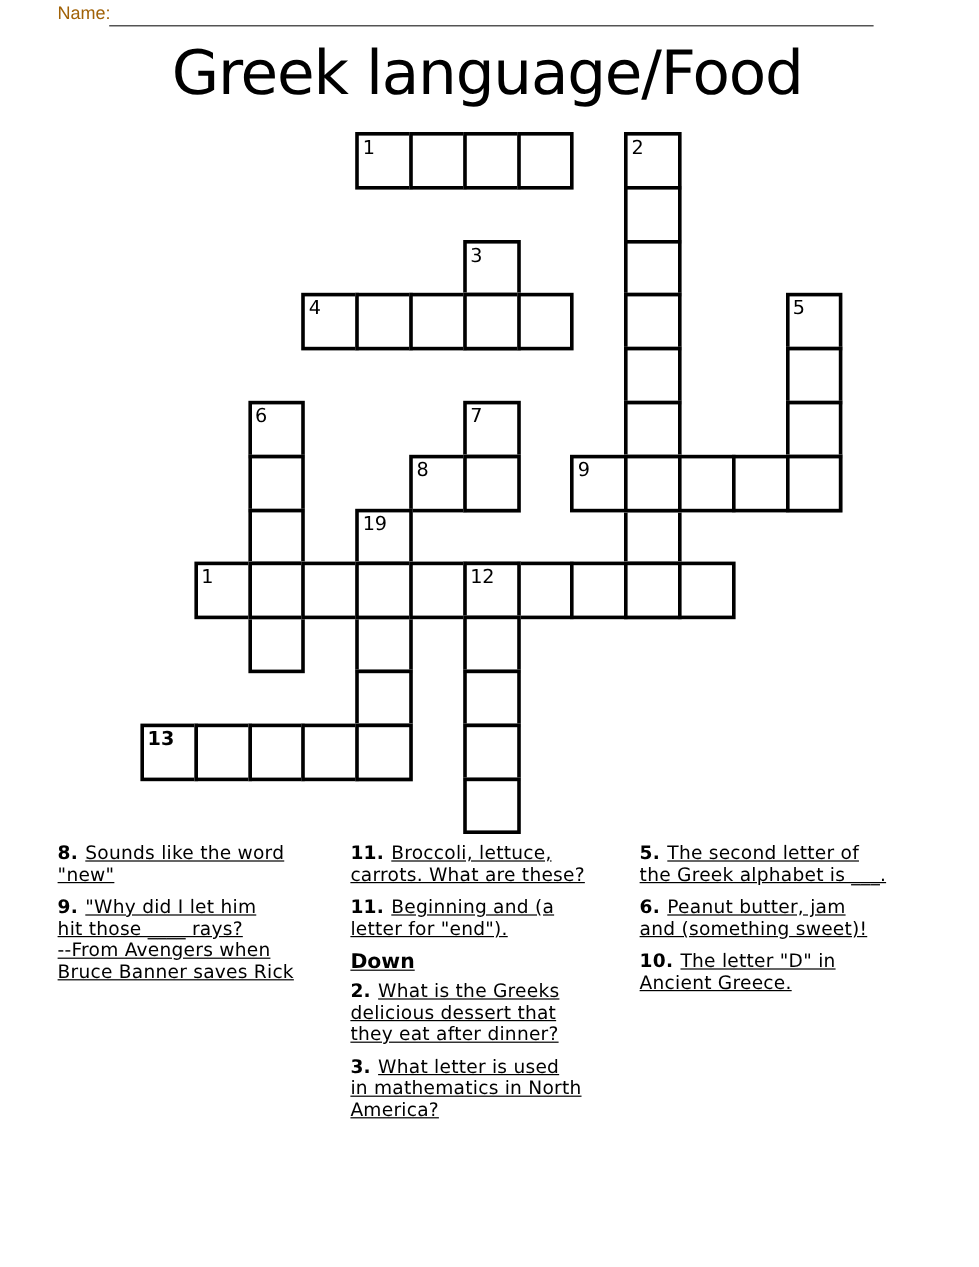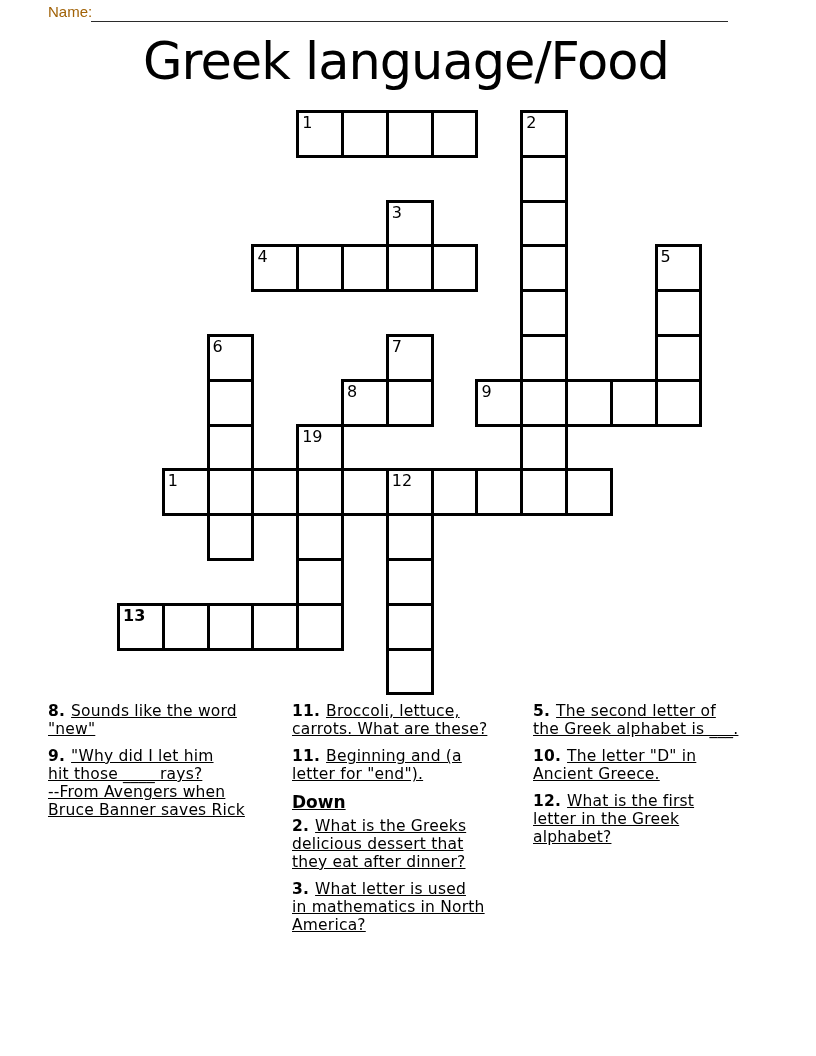--- a/index.html
+++ b/index.html
@@ -174,18 +174,17 @@
     <div class="clue"><span class="clue-num">2.</span><span class="clue-text">What is the Greeks
 delicious dessert that
 they eat after dinner?</span></div>
     <div class="clue"><span class="clue-num">3.</span><span class="clue-text">What letter is used
 in mathematics in North
 America?</span></div>
   </div>
 <div class="clue-col col-3">
     <div class="clue"><span class="clue-num">5.</span><span class="clue-text">The second letter of
 the Greek alphabet is ___.</span></div>
+    <div class="clue"><span class="clue-num">6.</span><span class="clue-text">Peanut butter, jam
+and (something sweet)!</span></div>
     <div class="clue"><span class="clue-num">10.</span><span class="clue-text">The letter "D" in
 Ancient Greece.</span></div>
-    <div class="clue"><span class="clue-num">12.</span><span class="clue-text">What is the first
-letter in the Greek
-alphabet?</span></div>
   </div>
 
 </body></html>

